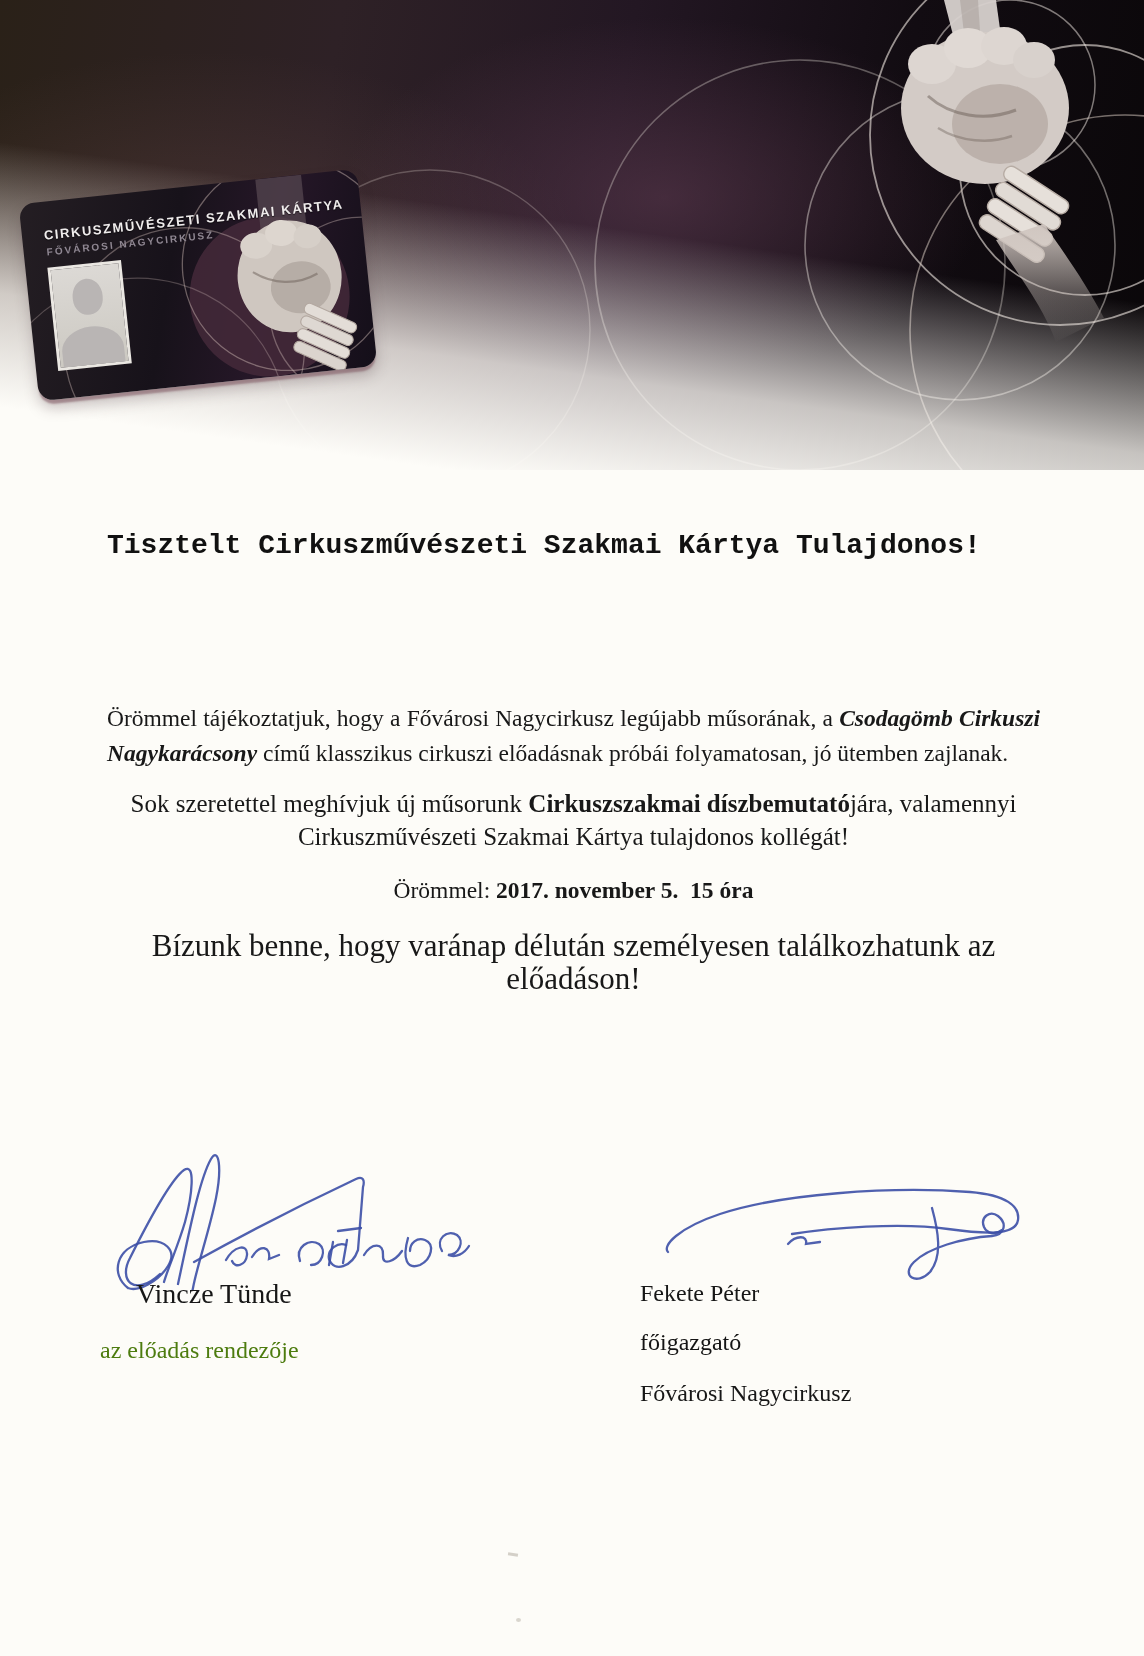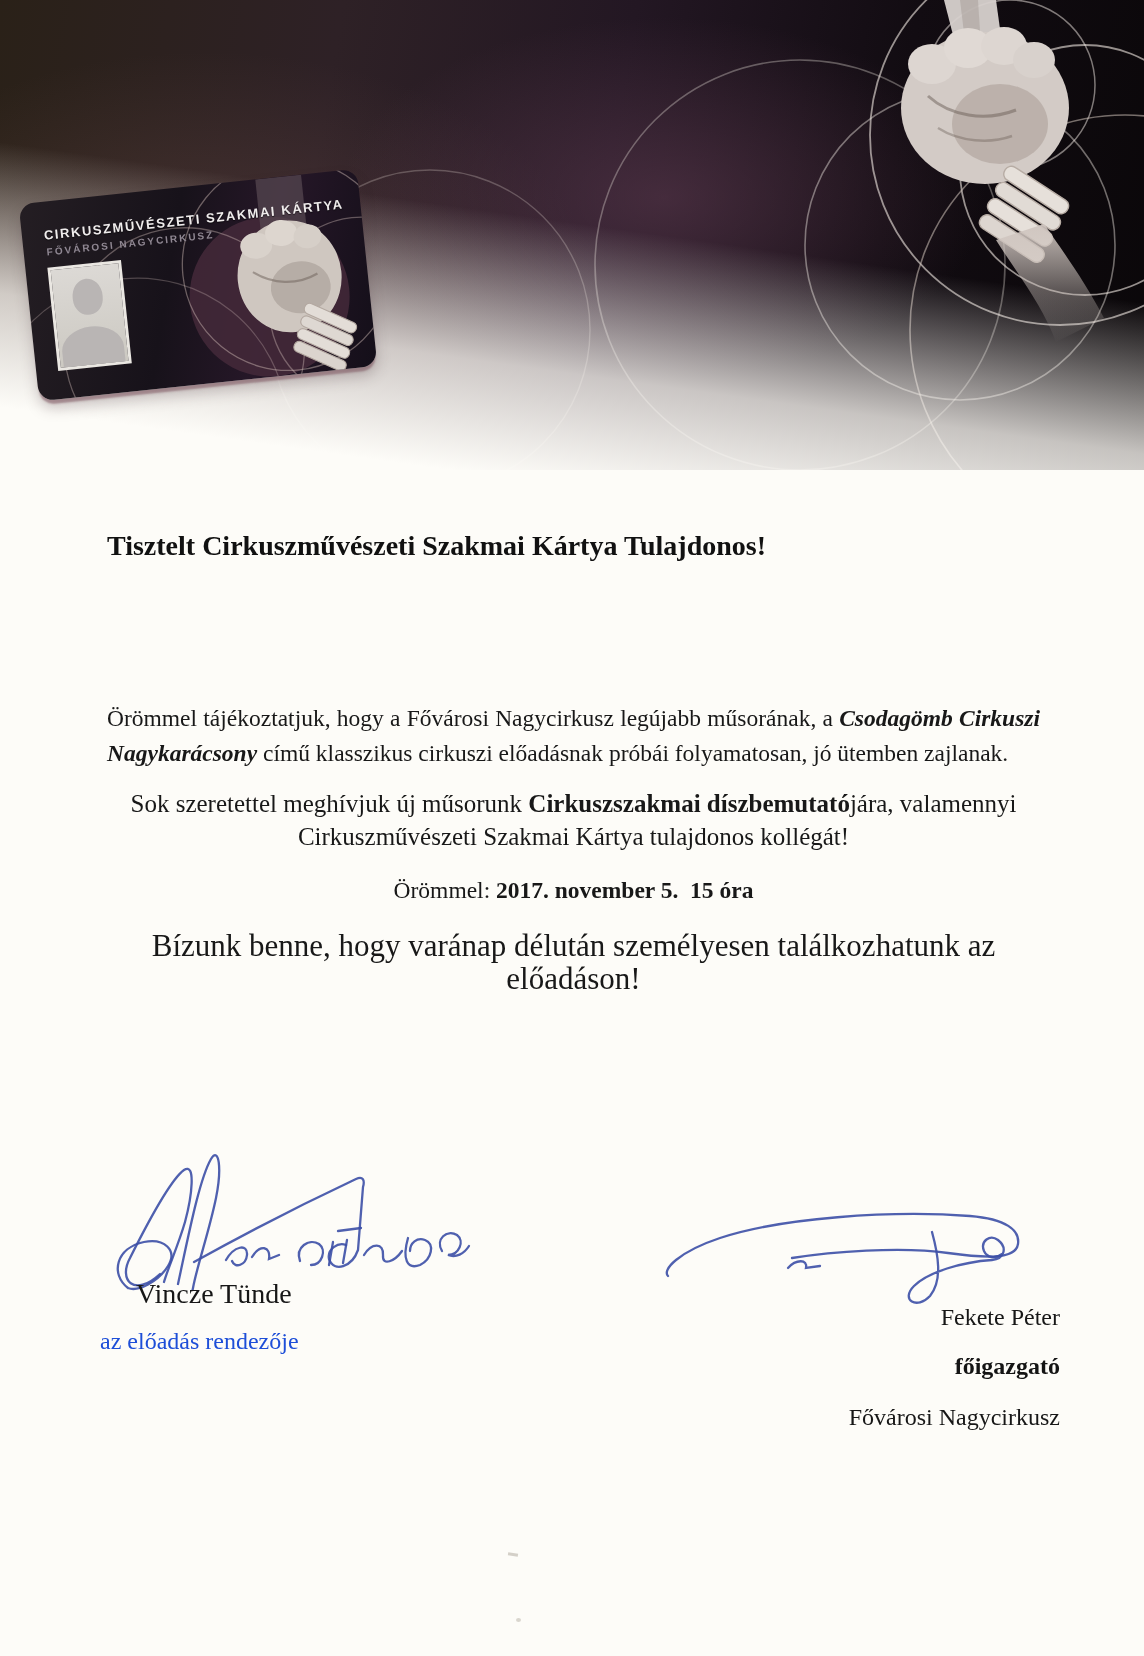--- a/index.html
+++ b/index.html
@@ -54,43 +54,43 @@
     border-radius:50% 50% 46% 46%;background:#b9b5b4;
   }
   .card-photo::after{ 
     content:"";position:absolute;left:50%;bottom:-8px;width:62px;height:46px;margin-left:-31px;
     border-radius:50% 50% 0 0;background:#b9b5b4;
   }
 
   
   .letter{position:relative;padding:531px 104px 0 107px;color:#181818;}
   .salutation{
-    margin:0;font-size:28px;line-height:30px;font-weight:bold;color:#111;
+    margin:0;font-size:28px;line-height:30px;font-weight:bold;color:#111;font-family:Liberation Mono, monospace;
   }
   .para1{
     margin:140px 0 0 0;font-size:23.5px;line-height:35px;
     text-align:justify;
   }
   .para1 .hl{font-weight:bold;font-style:italic;}
   .para2{margin:16px 0 0 0;font-size:25px;line-height:33px;text-align:center;}
   .para2 .hl{font-weight:bold;}
   .schedule{margin:21px 0 0 0;font-size:23.5px;line-height:33px;text-align:center;}
   .schedule .hl{font-weight:bold;}
   .closing{margin:22px 0 0 0;font-size:31px;line-height:33px;text-align:center;}
 
   
   .sig-left{position:absolute;left:98px;top:1146px;width:390px;z-index:2;}
   .sig-left .sig-svg{display:block;}
   .sig-left .sig-name{margin:-12px 0 0 38px;font-size:28px;line-height:30px;color:#171717;}
-  .sig-left .sig-role{margin:17px 0 0 2px;font-size:24px;line-height:30px;color:#1d4ed8;}
-
-  .sig-right{position:absolute;left:640px;top:1196px;width:420px;text-align:right;z-index:2;}
+  .sig-left .sig-role{margin:26px 0 0 2px;font-size:24px;line-height:30px;color:#4d7c0f;}
+
+  .sig-right{position:absolute;left:640px;top:1172px;width:420px;text-align:left;z-index:2;}
   .sig-right .sig-svg{display:block;margin:0 auto;}
   .sig-right .sig-name{margin:-2px 0 0 0;font-size:24px;line-height:30px;color:#171717;}
-  .sig-right .sig-role{margin:19px 0 0 0;font-size:24px;line-height:30px;font-weight:bold;color:#141414;}
+  .sig-right .sig-role{margin:19px 0 0 0;font-size:24px;line-height:30px;font-weight:normal;color:#141414;}
   .sig-right .sig-org{margin:21px 0 0 0;font-size:24px;line-height:30px;color:#171717;}
 
   
   .speck-a{position:absolute;left:508px;top:1553px;width:10px;height:3px;background:#b9b3a8;opacity:.6;transform:rotate(8deg);}
   .speck-b{position:absolute;left:516px;top:1618px;width:5px;height:4px;border-radius:50%;background:#c2bcb2;opacity:.6;}
 </style>
 </head>
 <body>
 
 <div class="page">

